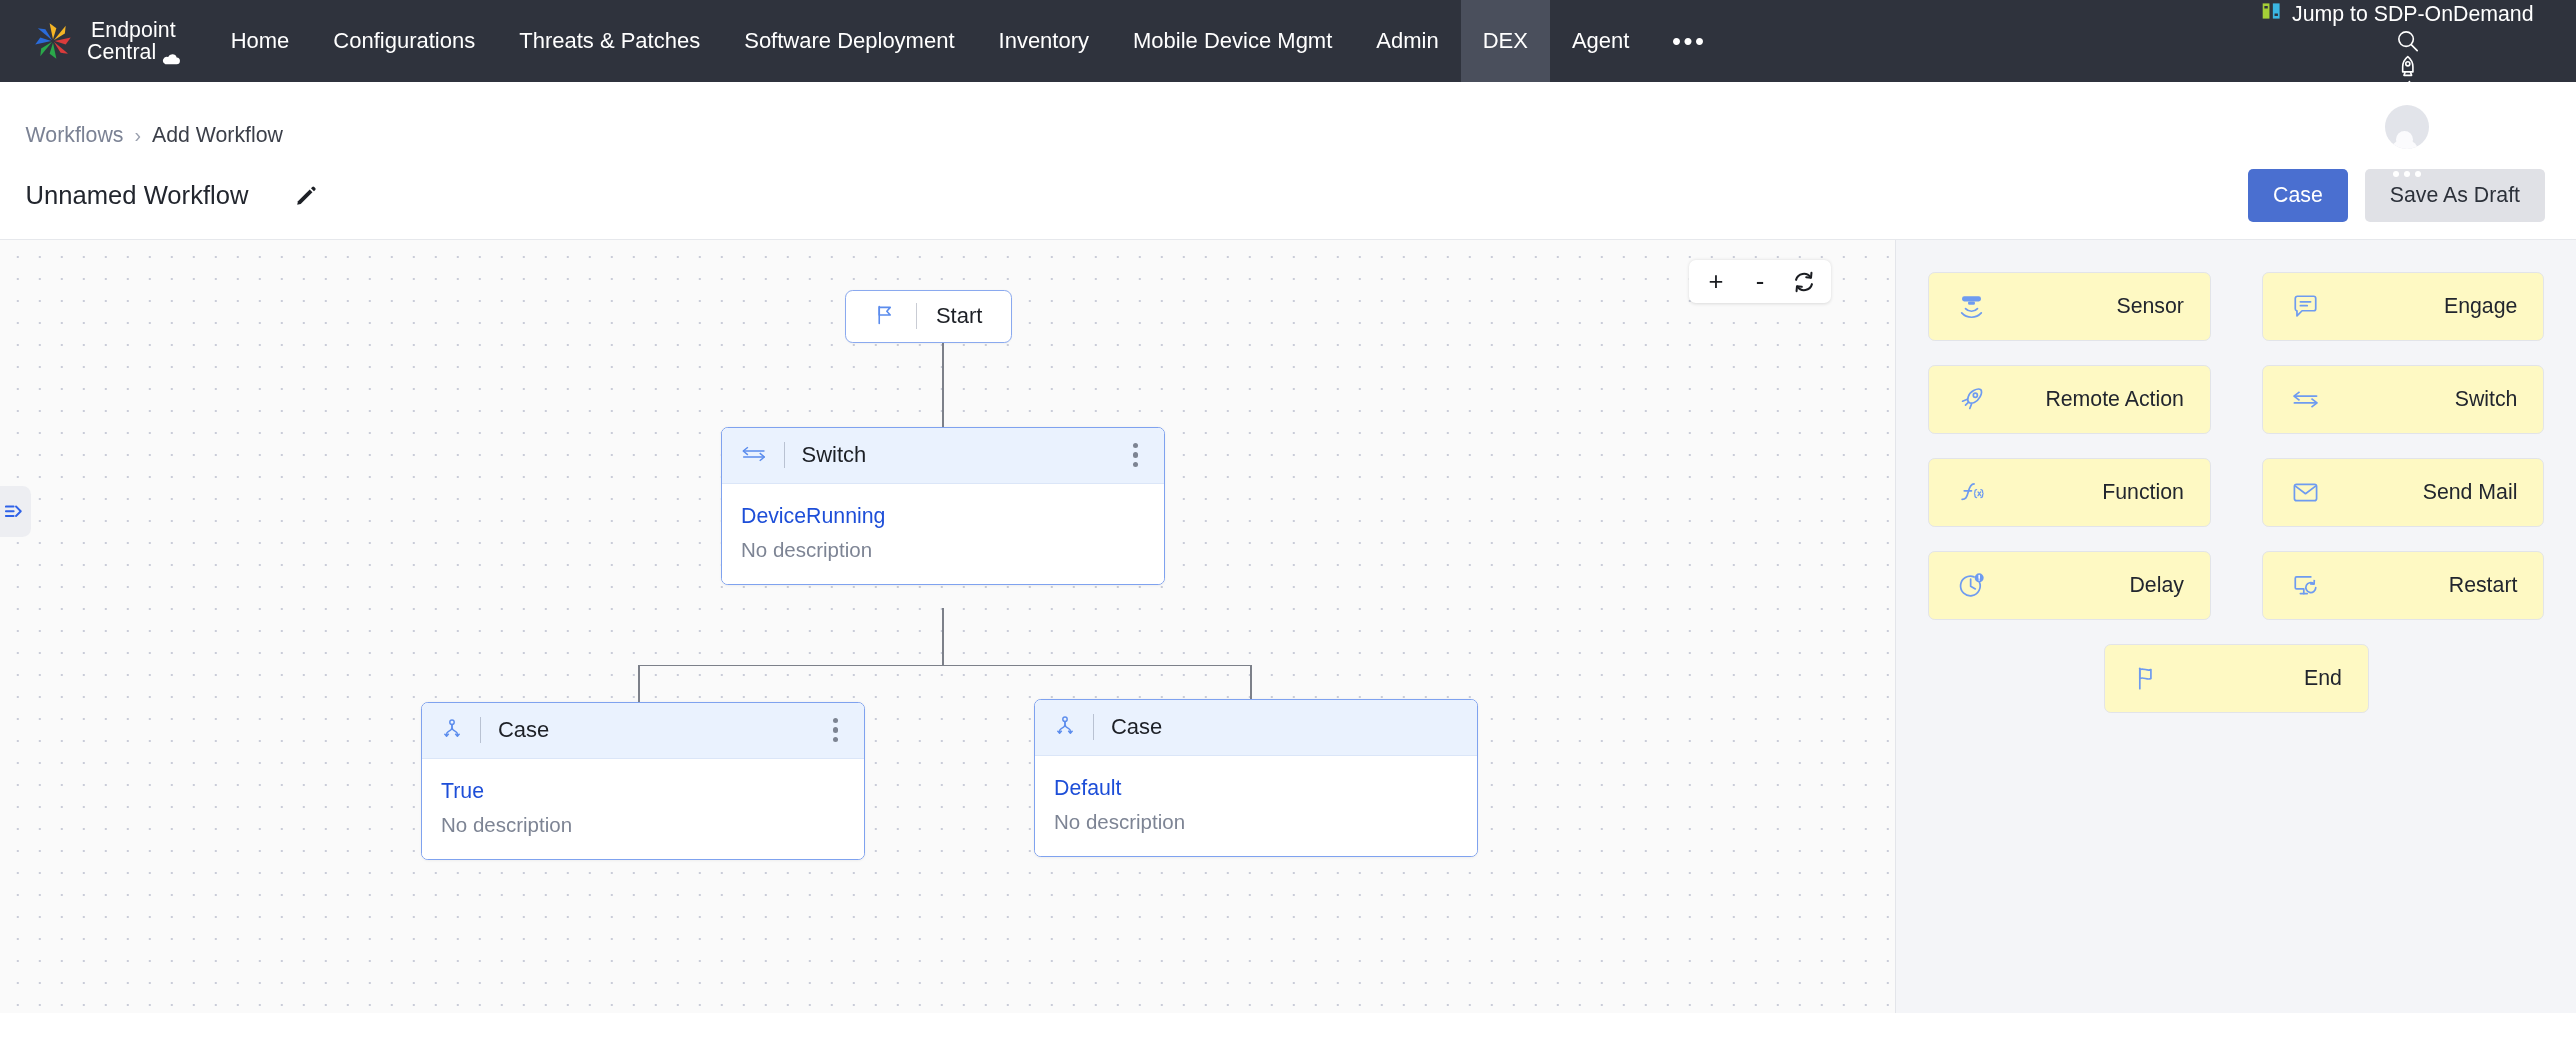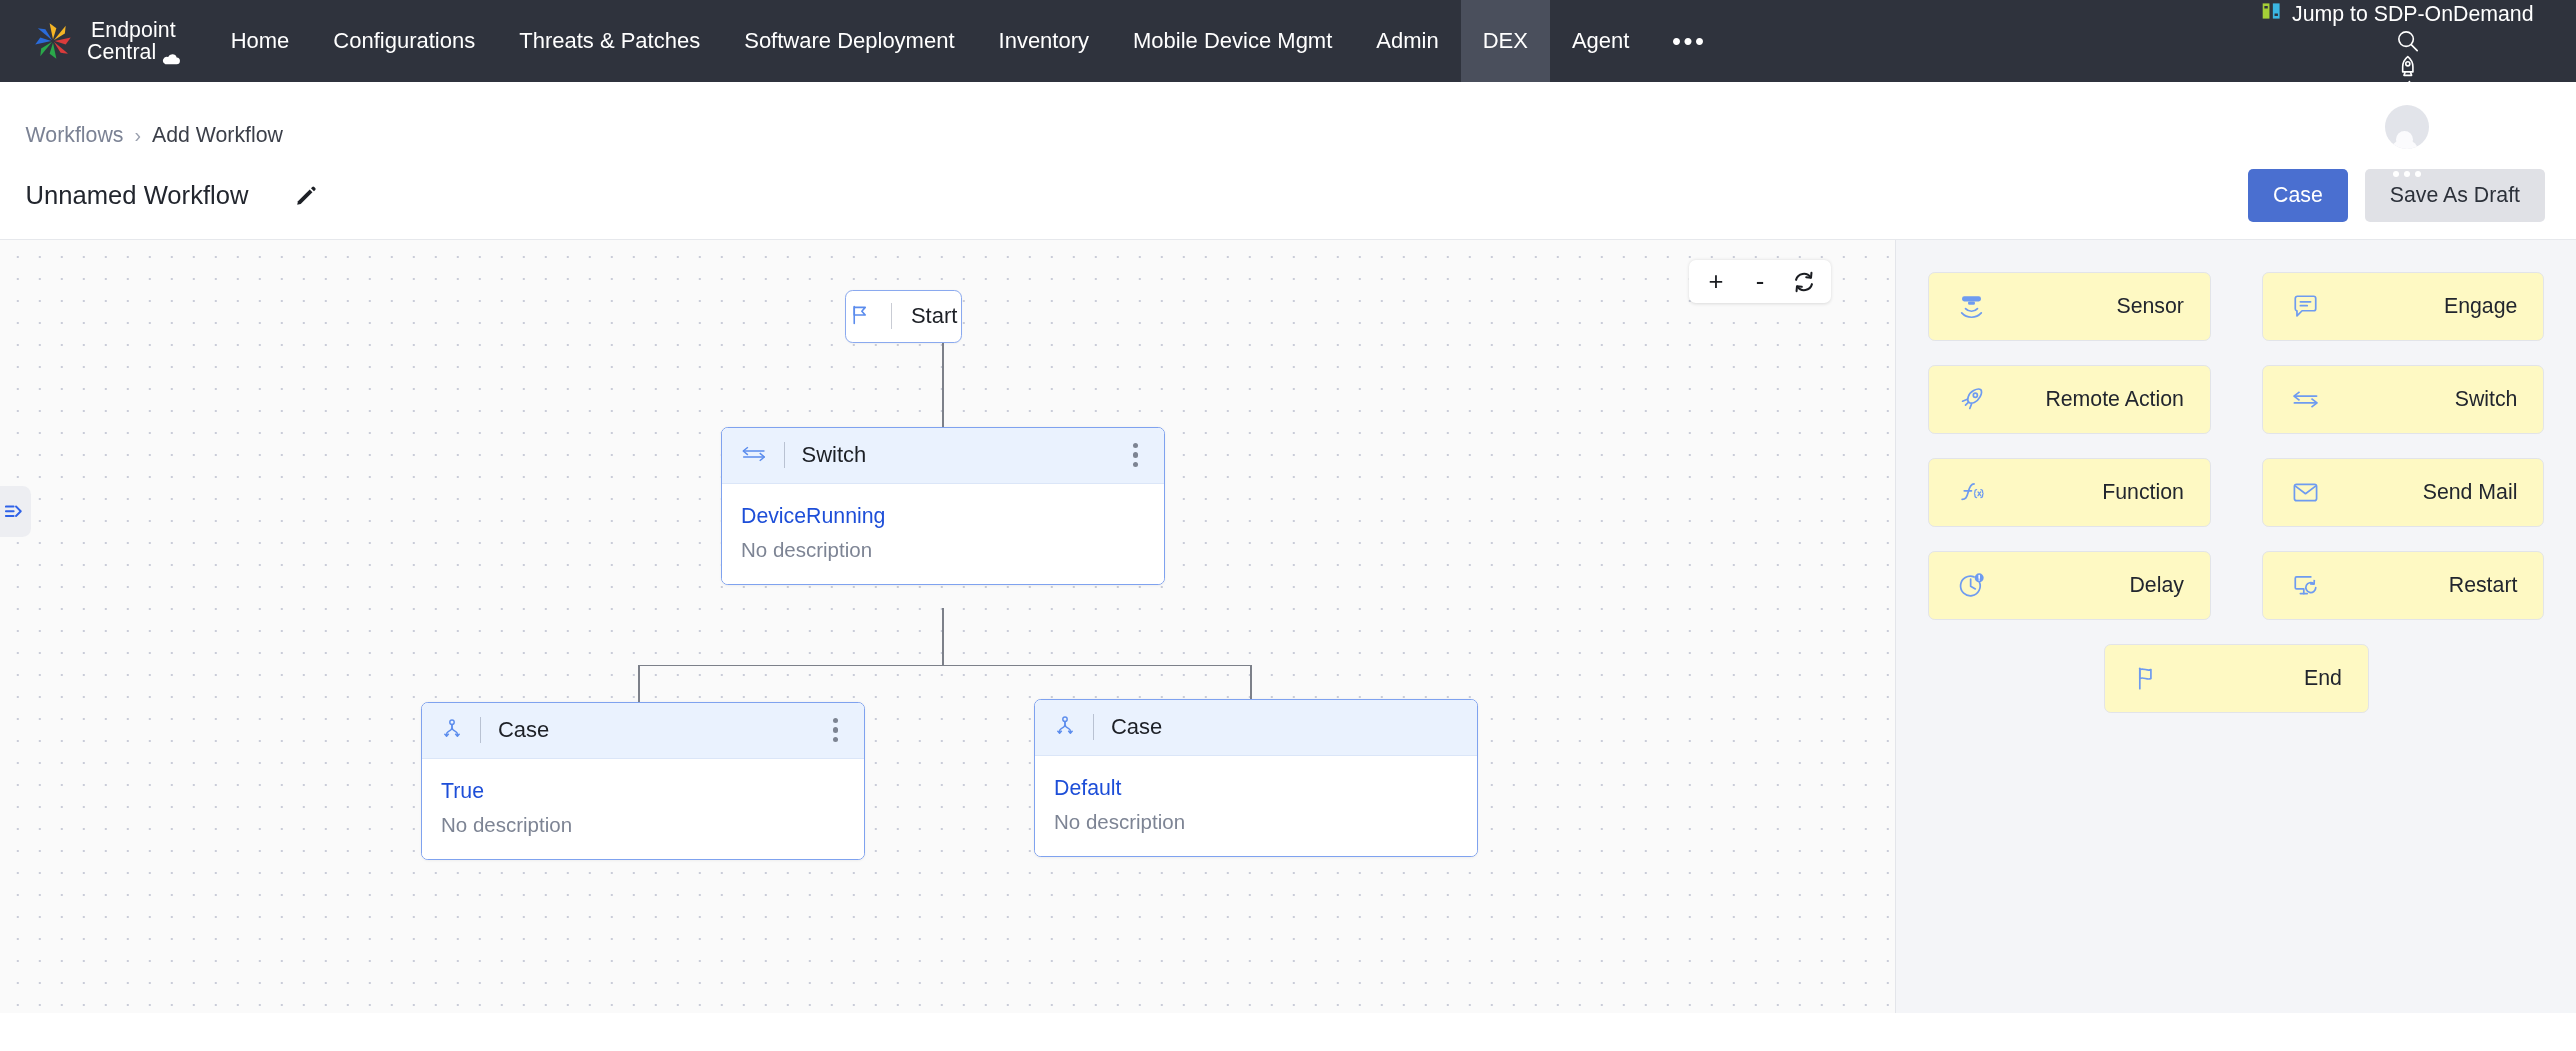--- a/index.html
+++ b/index.html
@@ -132,21 +132,21 @@
     background: #edeef2; border-radius: 0 8.5px 8.5px 0;
     display: flex; align-items: center; justify-content: center;
     cursor: pointer; z-index: 4;
   }
 
   .node { position: absolute; }
 
   .node-start, .node-end-pill {
     background: #ffffff; border: 1.4px solid #8aa9ef;
     border-radius: 7.7px; display: flex; align-items: center;
-    height: 53px; padding: 0 4px; cursor: pointer;
+    height: 53px; padding: 0 29px; cursor: pointer;
     box-shadow: 0 0.9px 1.7px rgba(0,0,0,.04);
   }
   .node-start .sep { width: 0.9px; height: 25.6px; background: #c9ccd4; margin: 0 19px; }
   .node-start .lbl { font-size: 22px; color: #1d2026; }
 
   .card {
     background: #ffffff; border: 1.4px solid #7fa2ef;
     border-radius: 6.8px; width: 444px; cursor: pointer;
     box-shadow: 0 0.9px 2.6px rgba(0,0,0,.05);
     overflow: hidden;

